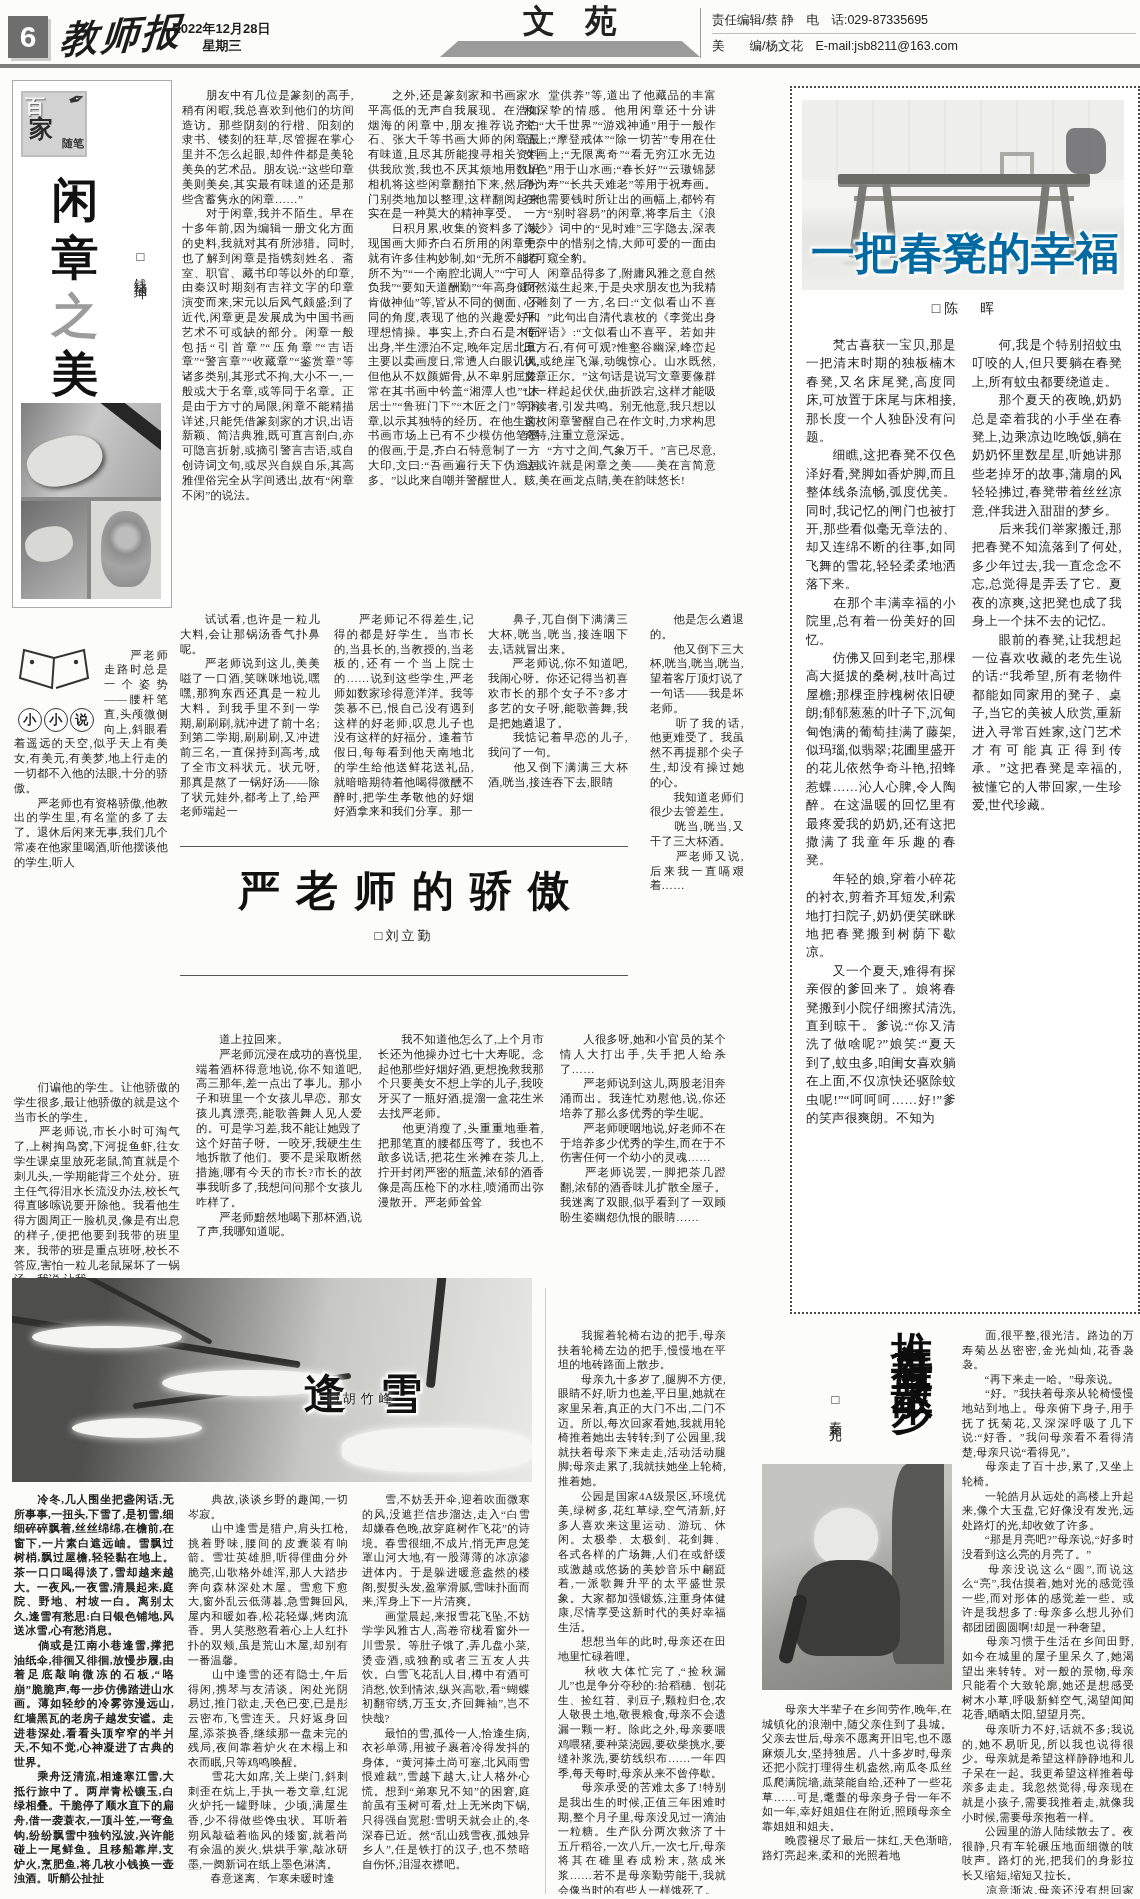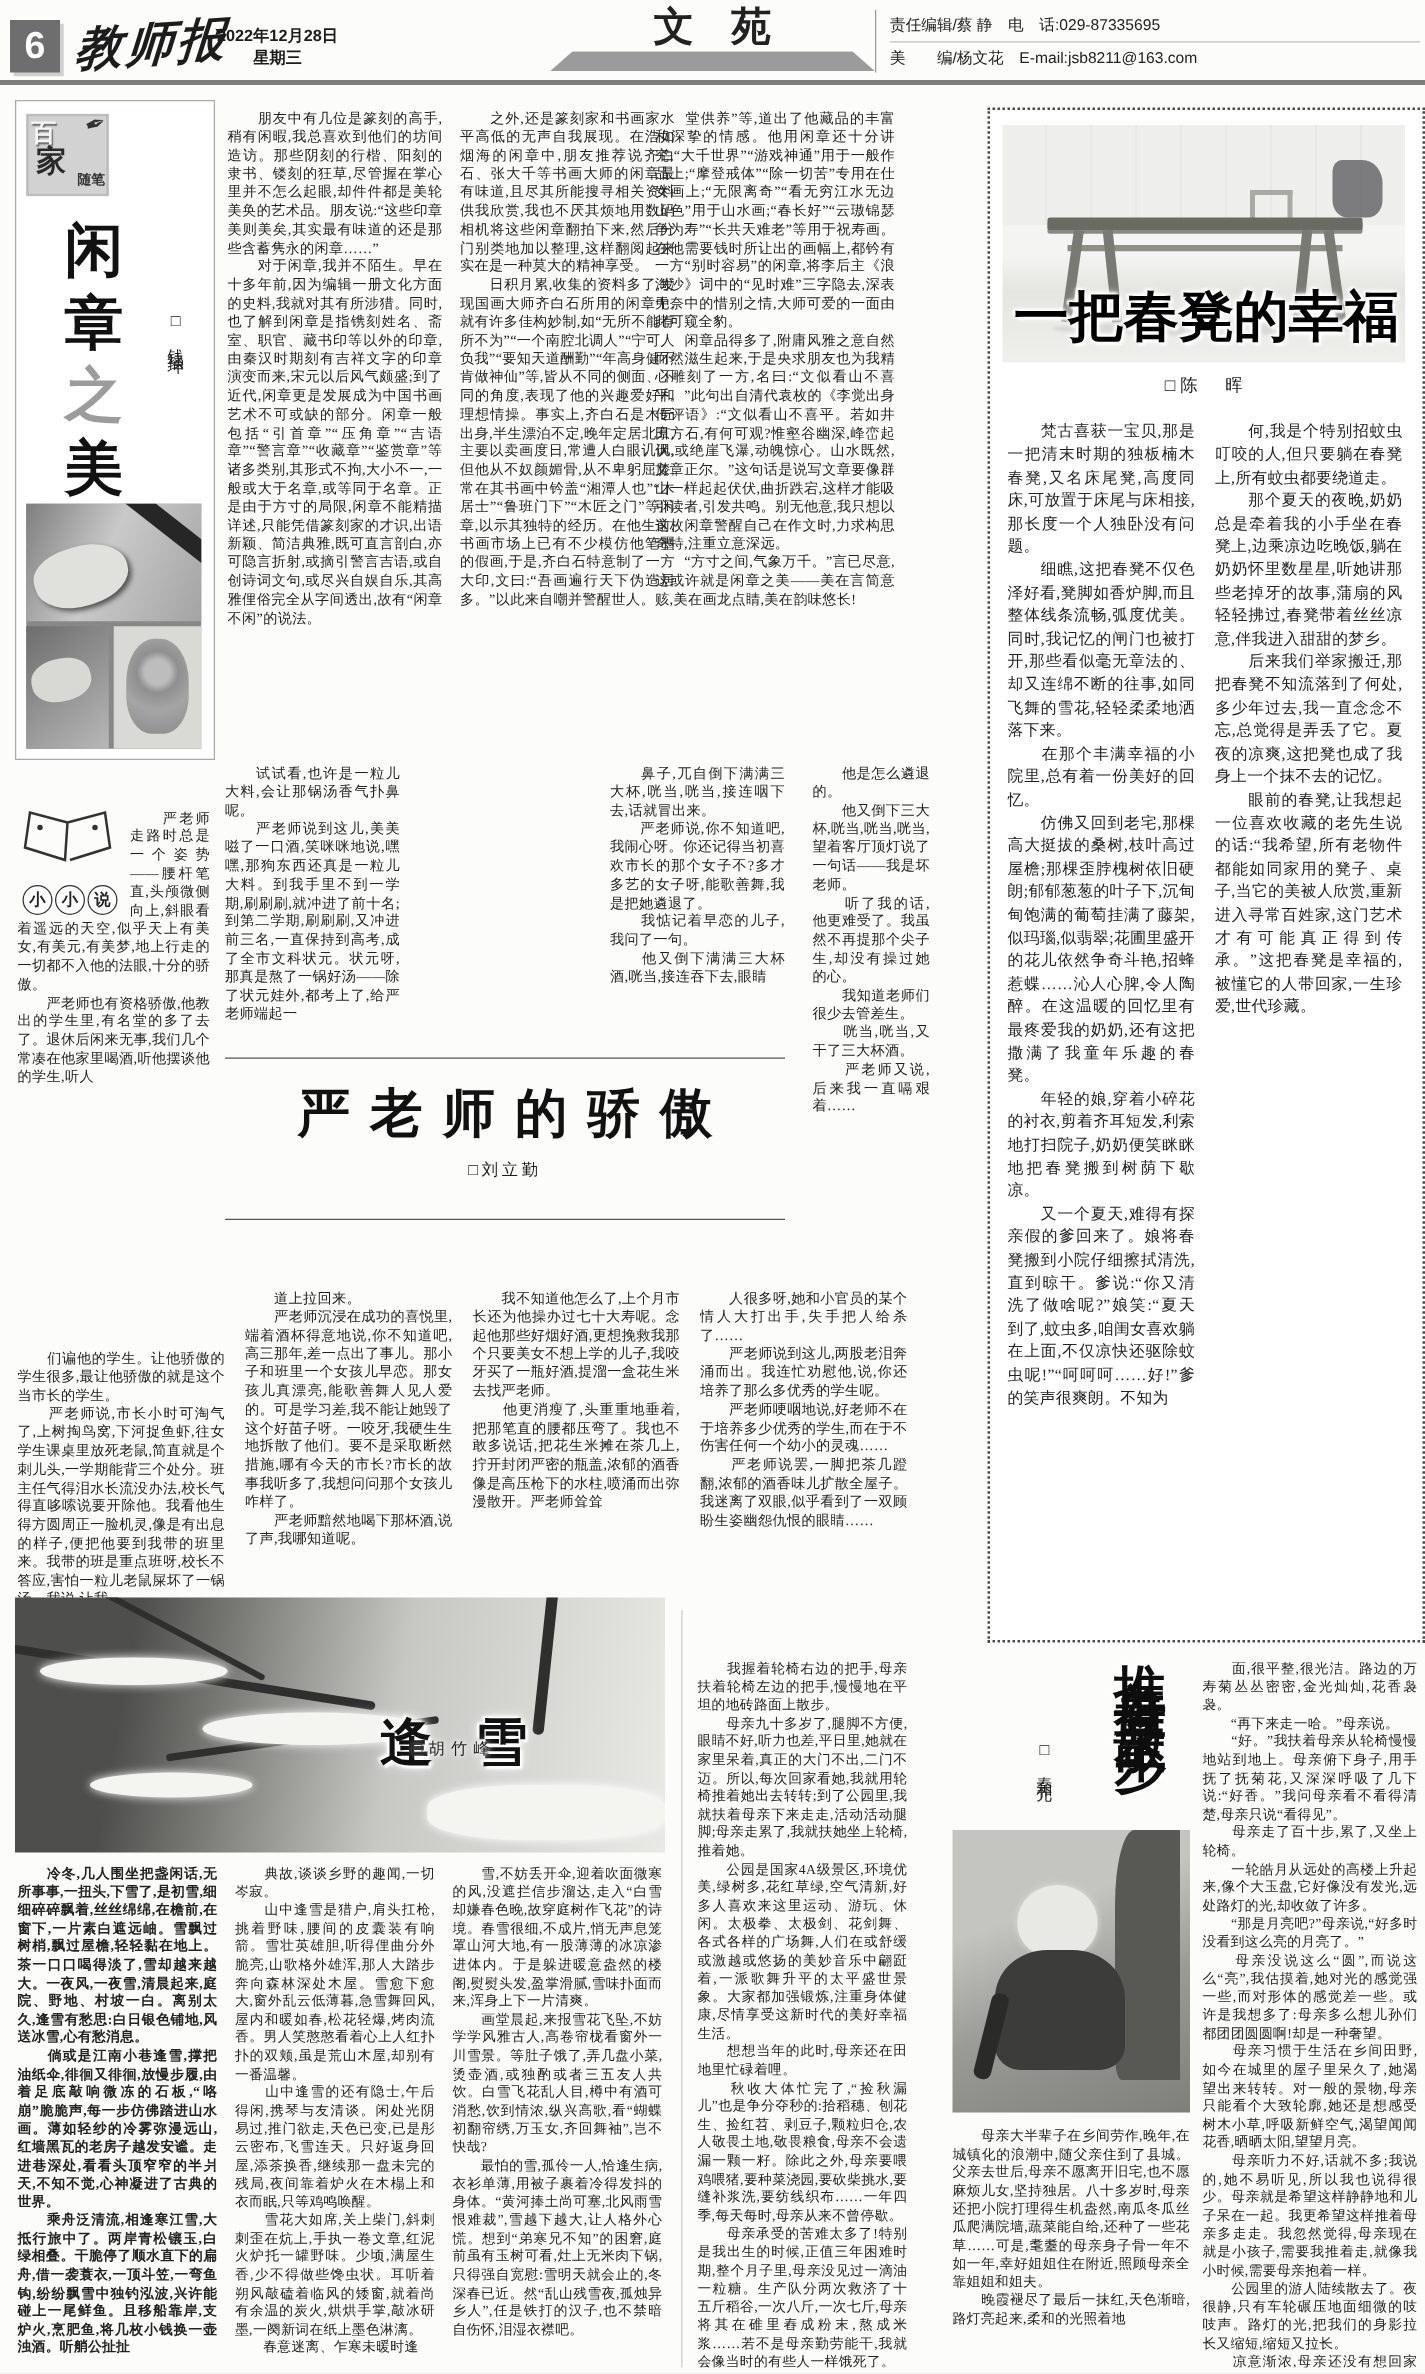--- a/index.html
+++ b/index.html
@@ -90,21 +90,21 @@
     border-radius:2px;box-shadow:0 3px 0 #8a8a84;}
   .bench-rail{position:absolute;left:52px;top:96px;width:220px;height:5px;background:#8f8f88;}
   .bench-leg{position:absolute;width:8px;height:74px;background:#7a7a74;}
   .bench-shadow{position:absolute;left:40px;top:158px;width:250px;height:10px;background:#d6d6d2;
     border-radius:50%;filter:blur(1px);}
   .cd-smudge{position:absolute;right:18px;top:28px;width:40px;height:46px;background:#55555a;
     border-radius:20% 40% 30% 30%;opacity:.75;}
   .cd-chair{position:absolute;right:90px;top:52px;width:26px;height:26px;border:4px solid #9a9a94;
     border-bottom:none;opacity:.8;}
   .cd-title{position:absolute;left:0;top:136px;width:346px;text-align:center;
-    font-family:"Liberation Sans",sans-serif;font-weight:900;font-size:44px;color:#000000;
+    font-family:"Liberation Sans",sans-serif;font-weight:900;font-size:44px;color:#0369a1;
     text-shadow:0 0 4px #fff,0 0 8px #fff,2px 2px 2px #fff,-2px -2px 2px #fff;}
   .cd-author{position:absolute;left:0;top:212px;width:346px;text-align:center;font-size:14px;
     letter-spacing:4px;}
   .cd-c1{position:absolute;left:14px;top:248px;width:150px;height:952px;}
   .cd-c2{position:absolute;left:180px;top:248px;width:150px;height:952px;}
   .cd-txt{font-size:12.6px;line-height:18.4px;}
   
   .fx-photo{left:12px;top:1278px;width:520px;height:204px;overflow:hidden;
     background:linear-gradient(100deg,#4e4e4c 0 18%,#7e7e7a 34%,#c7c7c3 58%,#e9e9e6);}
   .fx-branch{position:absolute;background:#2f2f2d;border-radius:4px;}
@@ -204,20 +204,21 @@
         <span class="xxs-circle">小</span>
         <span class="xxs-circle">小</span>
         <span class="xxs-circle">说</span>
       </span>
     </span>
     <span>　　严老师走路时总是一个姿势——腰杆笔直,头颅微侧向上,斜眼看着遥远的天空,似乎天上有美女,有美元,有美梦,地上行走的一切都不入他的法眼,十分的骄傲。
 　　严老师也有资格骄傲,他教出的学生里,有名堂的多了去了。退休后闲来无事,我们几个常凑在他家里喝酒,听他摆谈他的学生,听人</span>
   </div>
   <div class="abs jt yan-b1c0">　　试试看,也许是一粒儿大料,会让那锅汤香气扑鼻呢。
 　　严老师说到这儿,美美嗞了一口酒,笑咪咪地说,嘿嘿,那狗东西还真是一粒儿大料。到我手里不到一学期,刷刷刷,就冲进了前十名;到第二学期,刷刷刷,又冲进前三名,一直保持到高考,成了全市文科状元。状元呀,那真是熬了一锅好汤——除了状元娃外,都考上了,给严老师端起一</div>
+  <div class="abs jt yan-b1c1">　　严老师记不得差生,记得的都是好学生。当市长的,当县长的,当教授的,当老板的,还有一个当上院士的……说到这些学生,严老师如数家珍得意洋洋。我等羡慕不已,恨自己没有遇到这样的好老师,叹息儿子也没有这样的好福分。逢着节假日,每每看到他天南地北的学生给他送鲜花送礼品,就暗暗期待着他喝得微醺不醉时,把学生孝敬他的好烟好酒拿来和我们分享。那一</div>
   <div class="abs jt yan-b1c2">　　鼻子,兀自倒下满满三大杯,咣当,咣当,接连咽下去,话就冒出来。
 　　严老师说,你不知道吧,我闹心呀。你还记得当初喜欢市长的那个女子不?多才多艺的女子呀,能歌善舞,我是把她遴退了。
 　　我惦记着早恋的儿子,我问了一句。
 　　他又倒下满满三大杯酒,咣当,接连吞下去,眼睛</div>
   <div class="abs jt yan-colD">　　他是怎么遴退的。
 　　他又倒下三大杯,咣当,咣当,咣当,望着客厅顶灯说了一句话——我是坏老师。
 　　听了我的话,他更难受了。我虽然不再提那个尖子生,却没有操过她的心。
 　　我知道老师们很少去管差生。
 　　咣当,咣当,又干了三大杯酒。
 　　严老师又说,后来我一直嗝艰着……</div>

